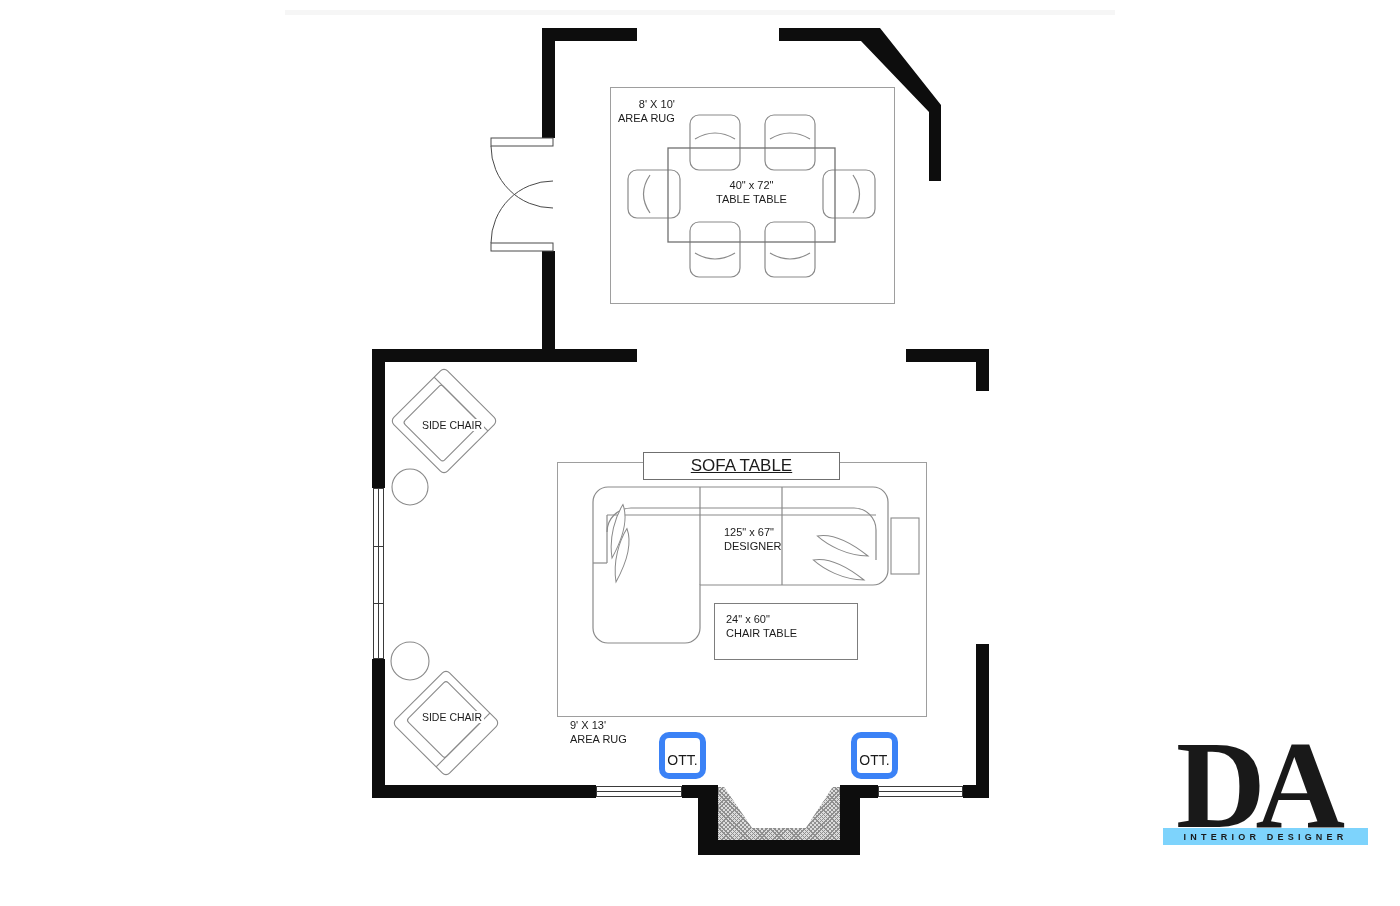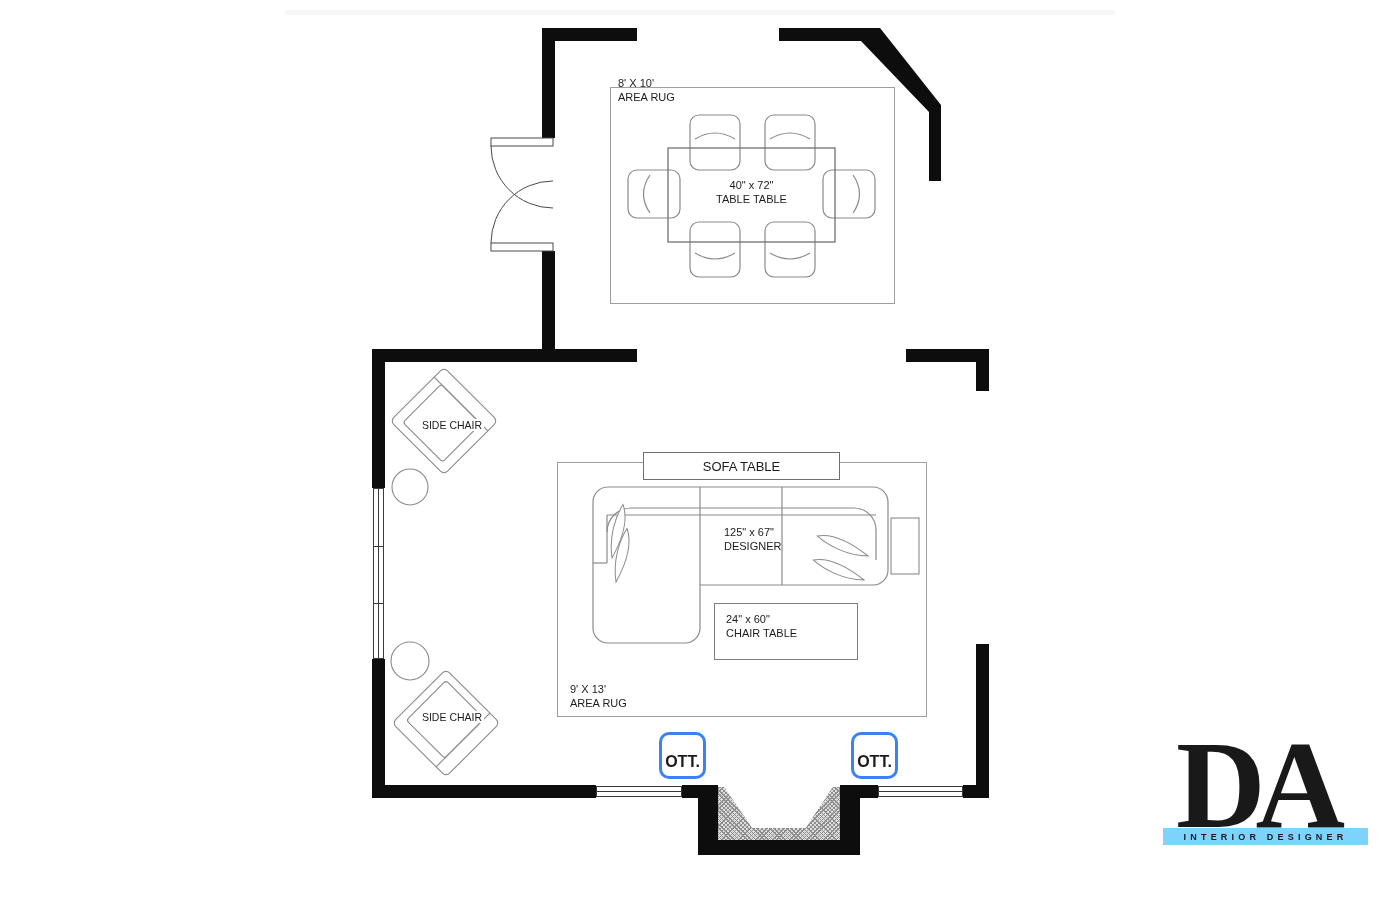--- a/index.html
+++ b/index.html
@@ -1,42 +1,42 @@
 <!DOCTYPE html>
 <html><head>
 <meta charset="utf-8">
 <style>
   html,body{margin:0;padding:0;background:#ffffff;}
   .canvas{position:relative;width:1400px;height:906px;background:#ffffff;overflow:hidden;
           font-family:"Liberation Sans", sans-serif;color:#1b1b1b;}
   .wall{position:absolute;background:#0d0d0d;}
   .topstrip{position:absolute;left:285px;top:10px;width:830px;height:5px;background:#f6f6f6;}
   .rug{position:absolute;border:1px solid #9e9e9e;background:transparent;}
-  .ott{position:absolute;width:47px;height:47px;border:3px solid #3b82f6;border-radius:10px;
+  .ott{position:absolute;width:47px;height:47px;border:6px solid #3b82f6;border-radius:10px;
        background:#fff;display:flex;align-items:flex-end;justify-content:center;
-       font-size:16px;padding-bottom:5px;box-sizing:border-box;font-weight:bold;}
+       font-size:14px;padding-bottom:5px;box-sizing:border-box;}
   .lbl{position:absolute;font-size:11px;line-height:14px;color:#1b1b1b;white-space:pre;}
   .lbl.center{text-align:center;}
   .chair-lbl{position:absolute;font-size:10.5px;color:#1b1b1b;background:#ffffff;
              padding:0 2px;transform:translate(-50%,-50%);white-space:nowrap;}
   .window{position:absolute;background:#ffffff;border:1px solid #3a3a3a;box-sizing:border-box;}
   .window.v{background:linear-gradient(to right,transparent 44%,#3a3a3a 44%,#3a3a3a 56%,transparent 56%);}
   .window.h{background:linear-gradient(to bottom,transparent 40%,#3a3a3a 40%,#3a3a3a 60%,transparent 60%);}
   .mullion{position:absolute;left:0;width:100%;height:1px;background:#3a3a3a;}
   .svglayer{position:absolute;left:0;top:0;width:1400px;height:906px;}
   .hatch{position:absolute;left:718px;top:787px;width:122px;height:54px;
          background:
            repeating-linear-gradient(45deg,#8f8f8f 0 1px,transparent 1px 3px),
            repeating-linear-gradient(-45deg,#8f8f8f 0 1px,transparent 1px 3px),
            #dcdcdc;}
   .hatch-cut{position:absolute;left:0;top:0;width:100%;height:100%;background:#ffffff;
          clip-path:polygon(5% 0%,94% 0%,72% 76%,28% 76%);}
   .sofa-table{position:absolute;left:643px;top:452px;width:197px;height:28px;
          border:1.5px solid #6f6f6f;background:#ffffff;display:flex;align-items:center;
-         justify-content:center;font-size:13px;box-sizing:border-box;}
+         justify-content:center;font-size:17px;box-sizing:border-box;text-decoration:underline;}
   .coffee{position:absolute;left:714px;top:603px;width:144px;height:57px;border:1px solid #7d7d7d;
          background:#ffffff;box-sizing:border-box;}
   .logo{position:absolute;left:1168px;top:724px;width:200px;height:150px;text-decoration:underline;}
   .logo .monogram{position:absolute;left:8px;top:0;font-family:"Liberation Serif", serif;
          font-weight:700;font-size:124px;line-height:1;letter-spacing:-10px;color:#191919;}
   .logo .band{position:absolute;left:-5px;top:72px;width:205px;height:17px;background:#7dd3fc;
          display:flex;align-items:center;justify-content:center;font-size:9px;font-weight:600;
          letter-spacing:4.2px;color:#1a1a1a;white-space:nowrap;margin-top:32px;}
 </style>
 </head>
@@ -167,27 +167,27 @@
   <div class="coffee"></div>
   <div class="lbl" style="left:726px;top:612px;"><span>24" x 60"</span><br><span>CHAIR TABLE</span></div>
 
   <div class="ott" style="left:659px;top:732px;">
     <span>OTT.</span>
   </div>
   <div class="ott" style="left:851px;top:732px;">
     <span>OTT.</span>
   </div>
 
-  <div class="lbl" style="left:618px;top:76px;"><span>8' X 10'</span><br><span>AREA RUG</span></div>
+  <div class="lbl" style="left:618px;top:97px;text-align:right;"><span>8' X 10'</span><br><span>AREA RUG</span></div>
 
   <div class="lbl center" style="left:668px;top:178px;width:167px;"><span>40" x 72"</span><br><span>TABLE TABLE</span></div>
 
   <div class="lbl" style="left:724px;top:525px;"><span>125" x 67"</span><br><span>DESIGNER</span></div>
 
-  <div class="lbl" style="left:570px;top:682px;"><span>9' X 13'</span><br><span>AREA RUG</span></div>
+  <div class="lbl" style="left:570px;top:718px;"><span>9' X 13'</span><br><span>AREA RUG</span></div>
 
   <div class="chair-lbl" style="left:452px;top:425px;">SIDE CHAIR</div>
   <div class="chair-lbl" style="left:452px;top:717px;">SIDE CHAIR</div>
 
   <div class="logo">
     <div class="monogram">DA</div>
     <div class="band">INTERIOR DESIGNER</div>
   </div>
 
 </div>

